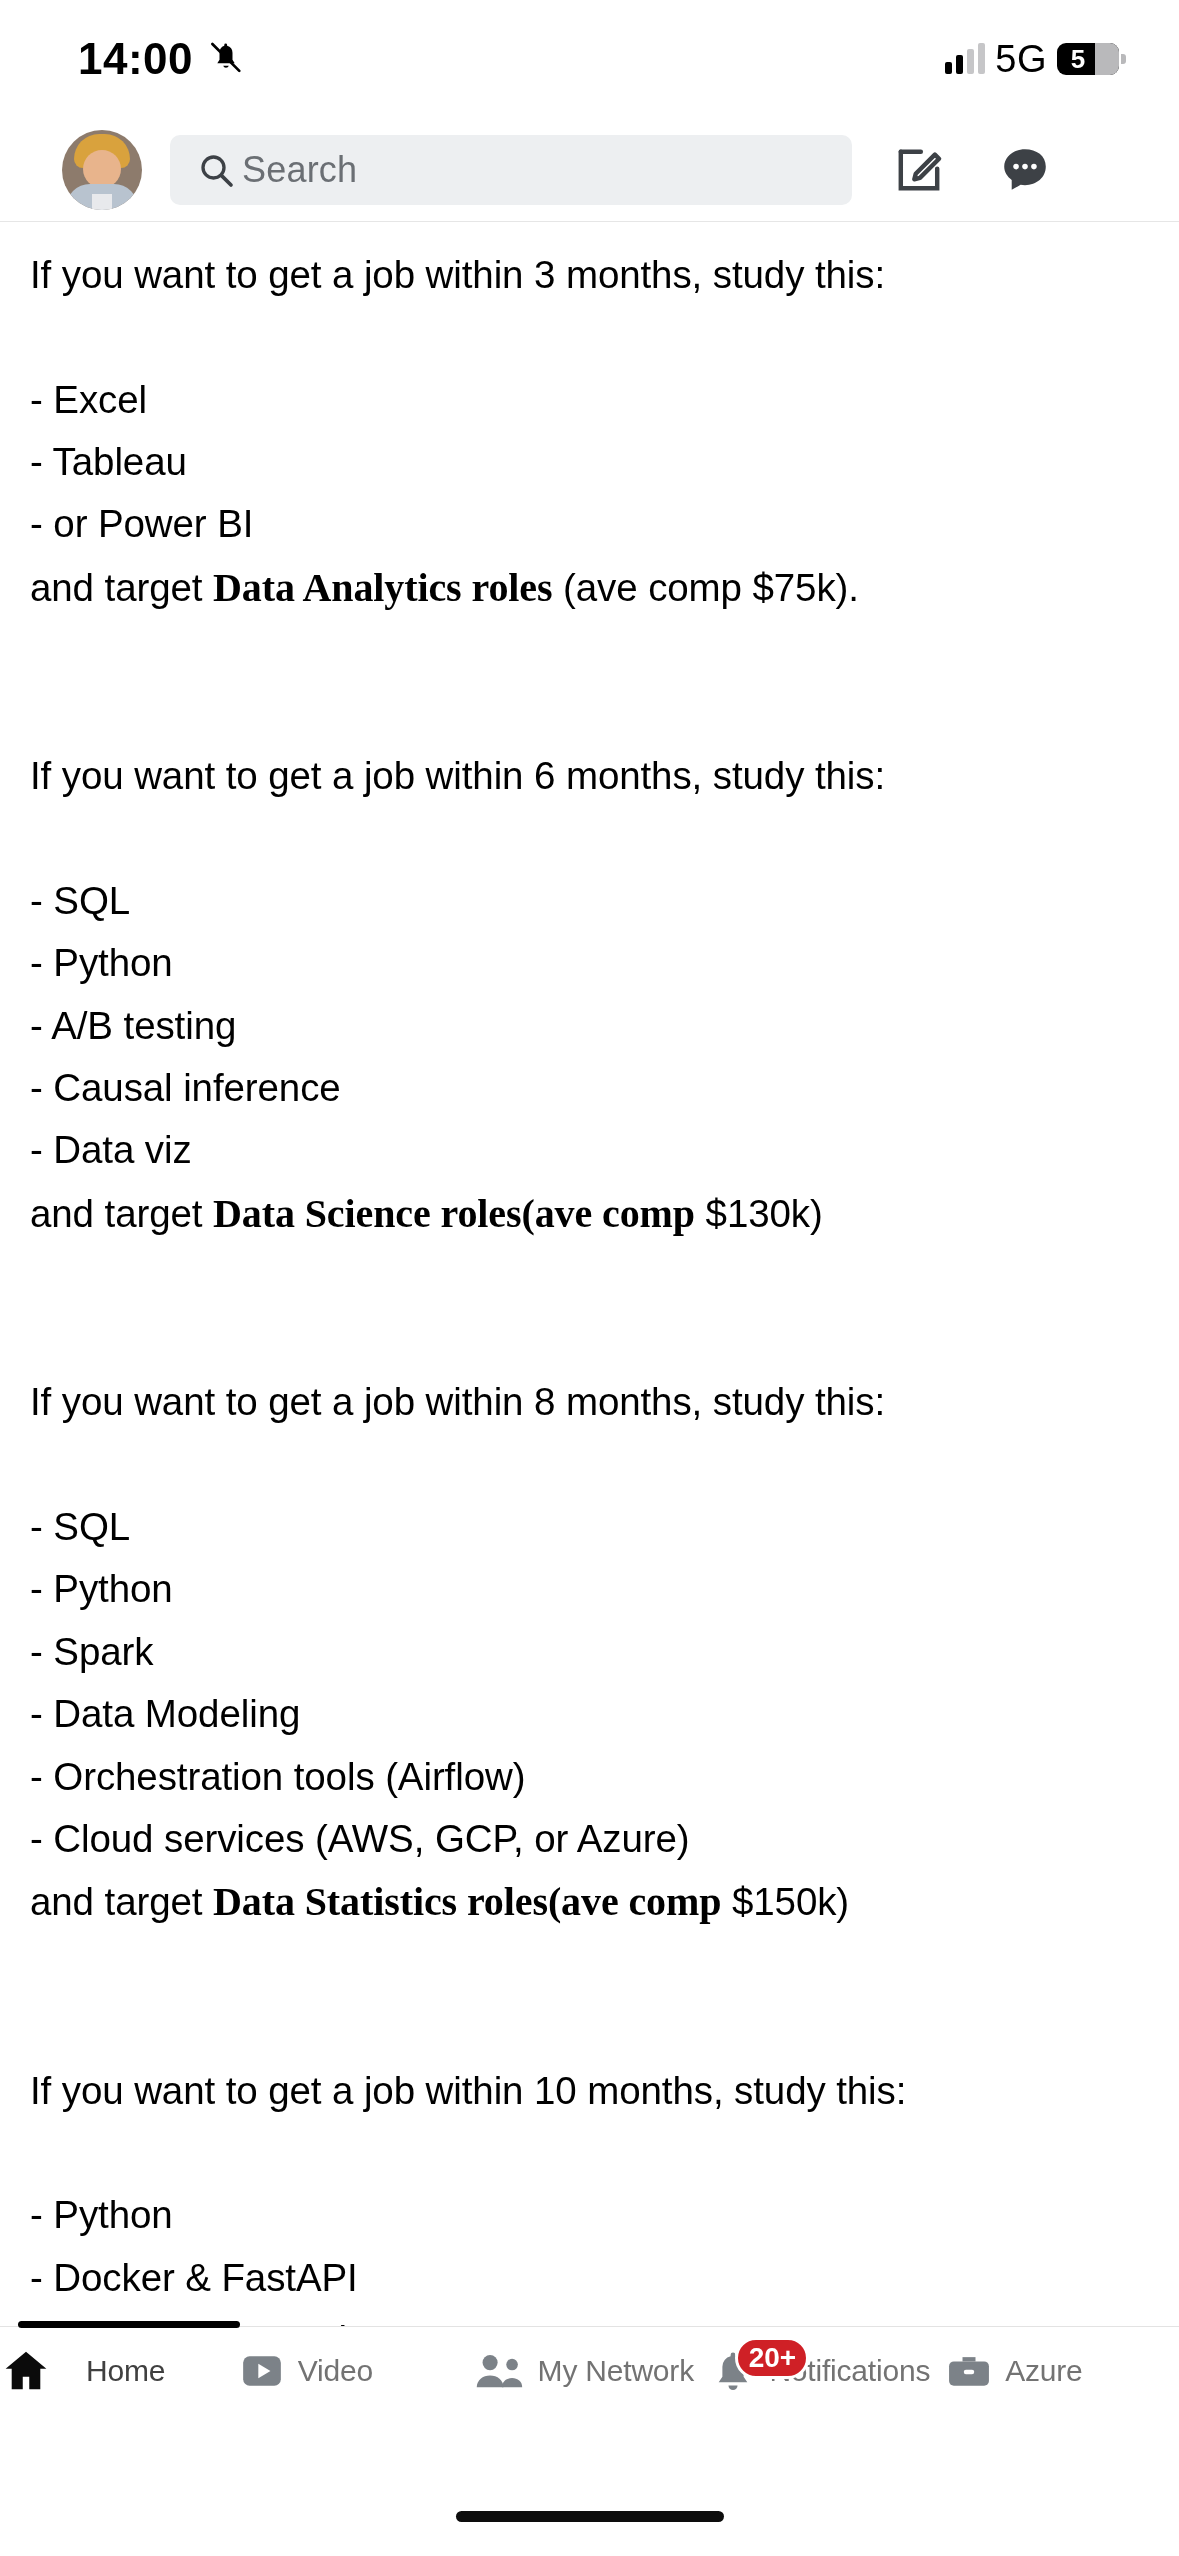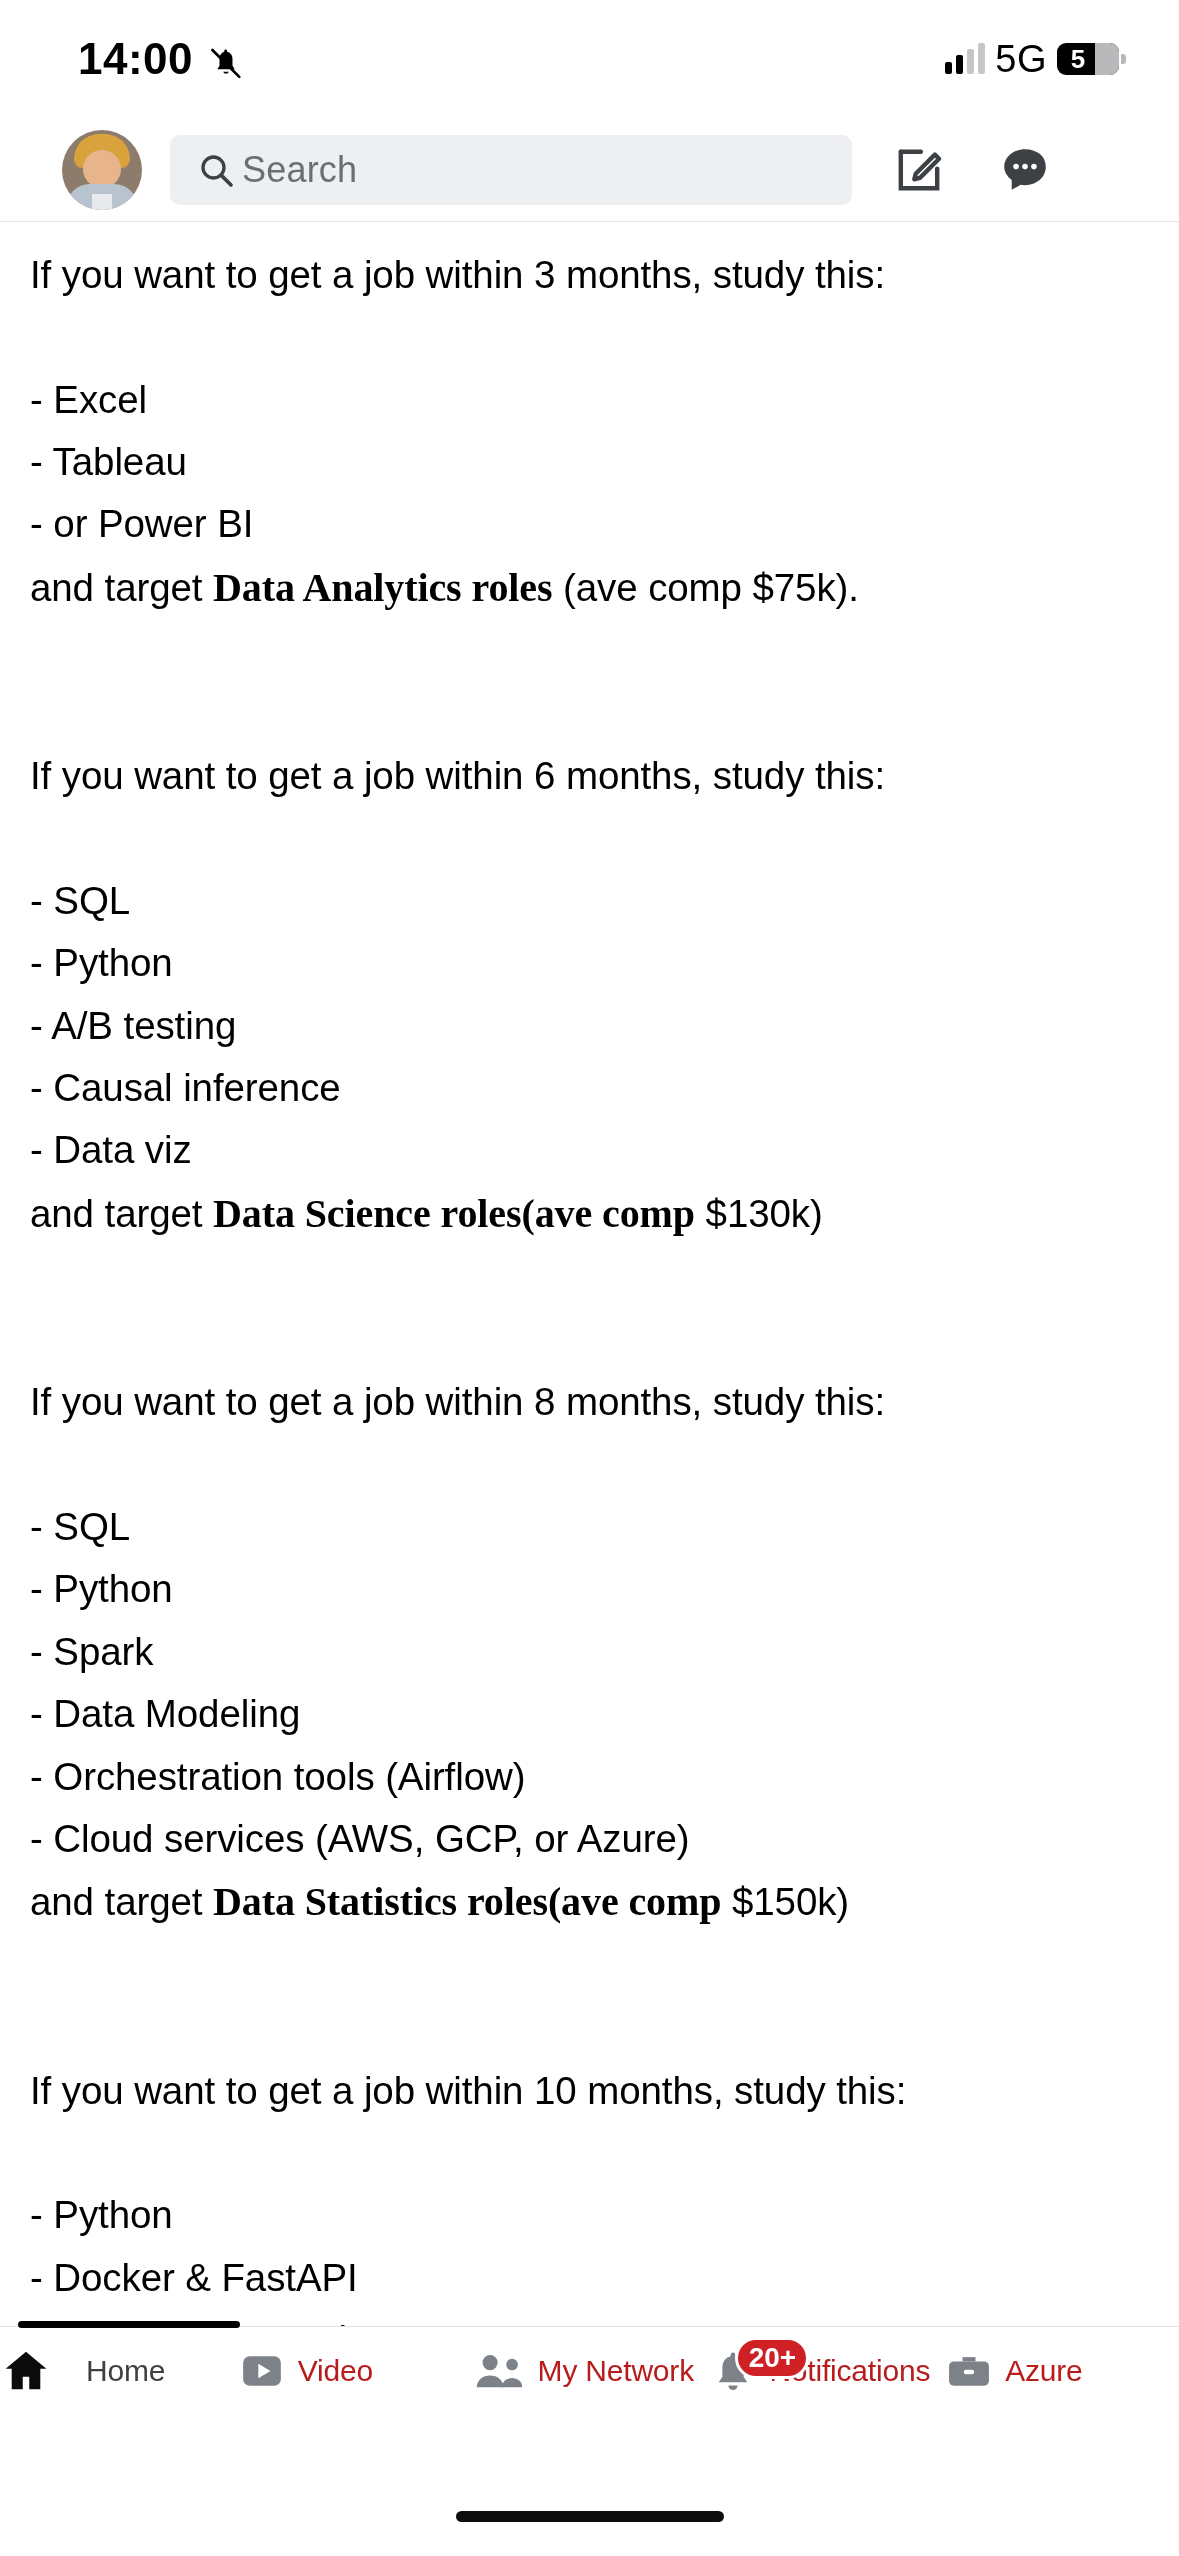--- a/index.html
+++ b/index.html
@@ -23,21 +23,21 @@
   .status-bar {
     height: 118px;
     flex: 0 0 118px;
     display: flex;
     align-items: center;
     padding: 0 60px 0 78px;
     position: relative;
   }
   .status-left {
     display: flex;
-    align-items: flex-end;
+    align-items: flex-start;
     gap: 14px;
   }
   .status-time {
     font-size: 44px;
     font-weight: bold;
     letter-spacing: 0.5px;
     color: #000;
     line-height: 1;
   }
   .bell-muted {
@@ -215,21 +215,21 @@
   }
   .tab .glyph {
     height: 52px;
     display: flex;
     align-items: center;
     justify-content: center;
     position: relative;
   }
   .tab .lbl {
     font-size: 30px;
-    color: #b91c1c;
+    color: #737373;
     letter-spacing: -0.2px;
   }
   .tab.active .lbl { color: #404040; margin-left: 24px; }
   .badge {
     position: absolute;
     top: -8px;
     left: 28px;
     min-width: 74px;
     height: 42px;
     background: #cf2026;

